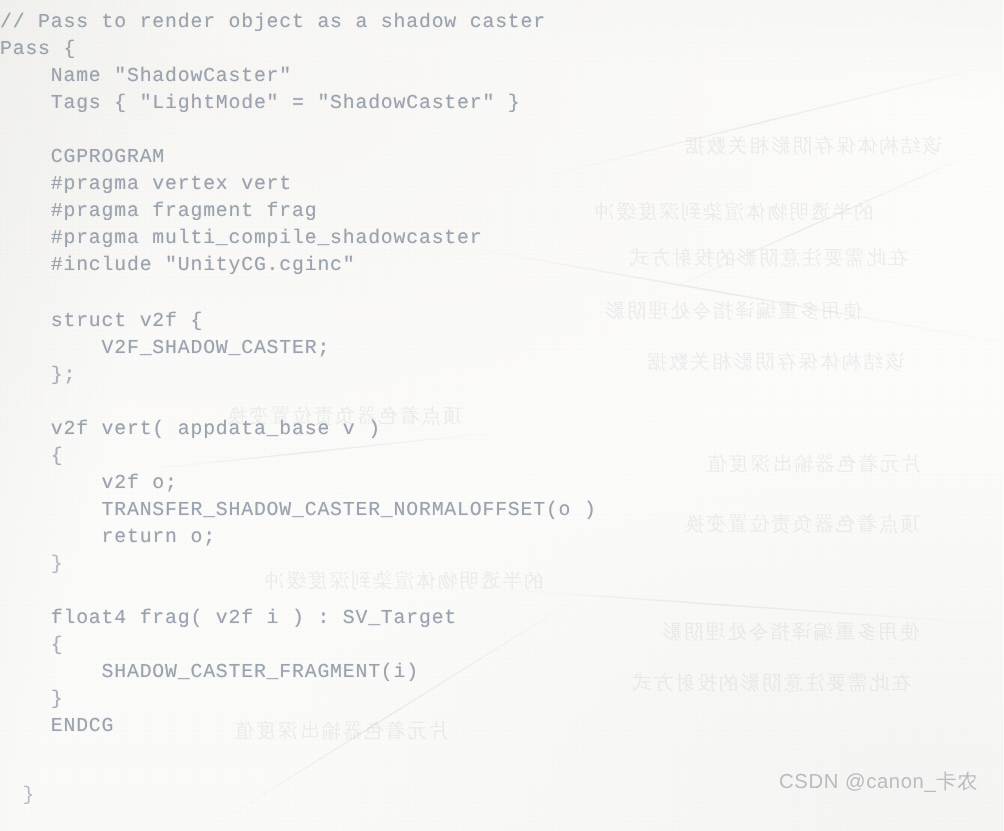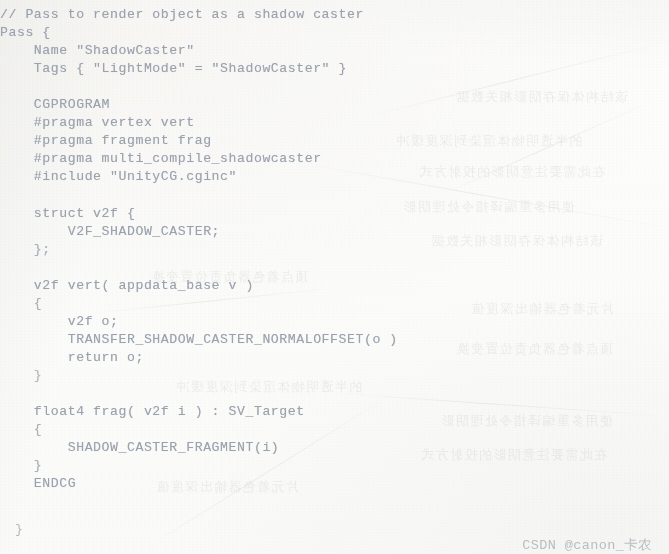--- a/index.html
+++ b/index.html
@@ -97,22 +97,22 @@
   }
 
   
   .code .fade  { color: #a9b0ba; }
   .code .fade2 { color: #b7bdc5; }
 
   
   .watermark {
     position: absolute;
     right: 17px;
-    bottom: 0;
-    font-family: Liberation Mono, monospace;
+    bottom: 24px;
+    font-family: Liberation Sans, sans-serif;
     font-size: 13.5px;
     color: #b9bcc0;
     letter-spacing: 0.4px;
     white-space: nowrap;
   }
 
   
   .tail-brace {
     position: absolute;
     left: 15px;

